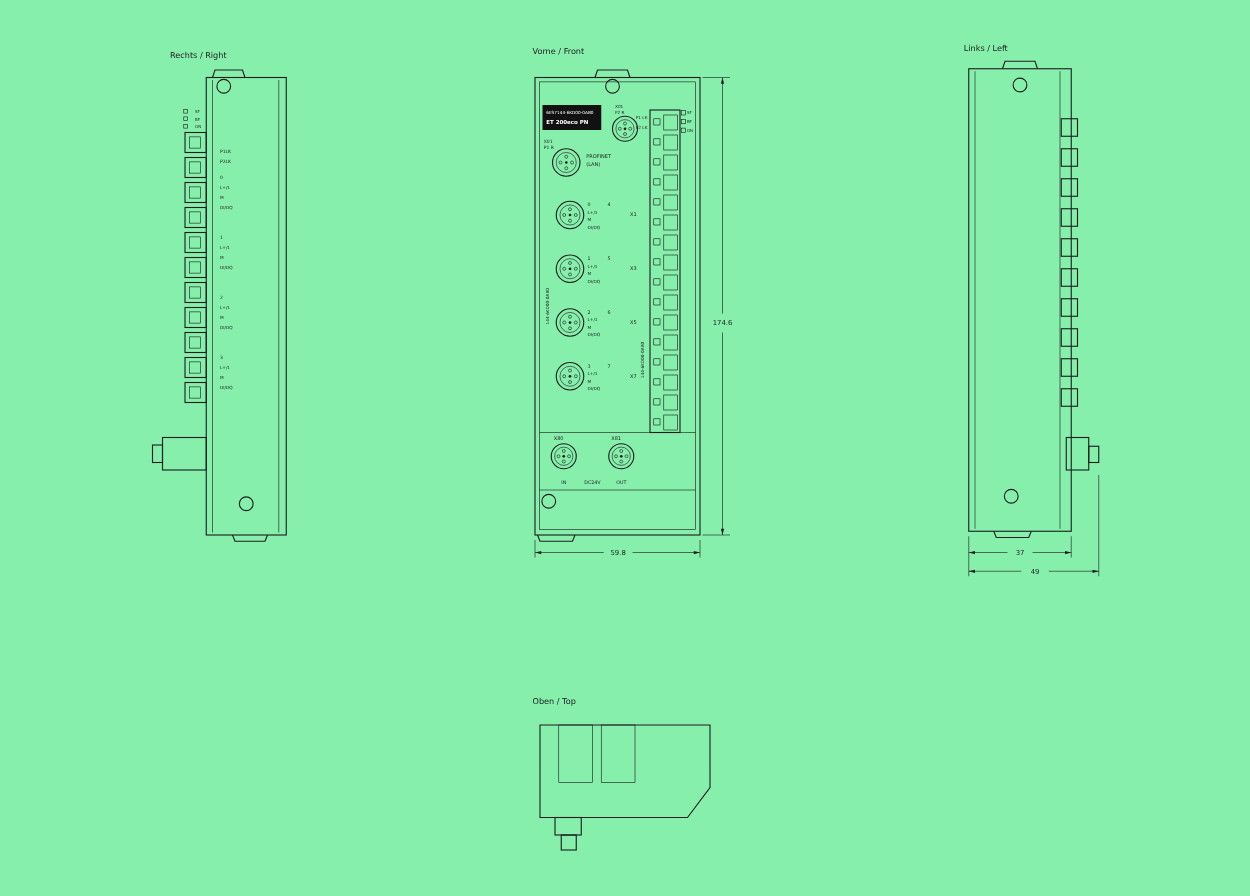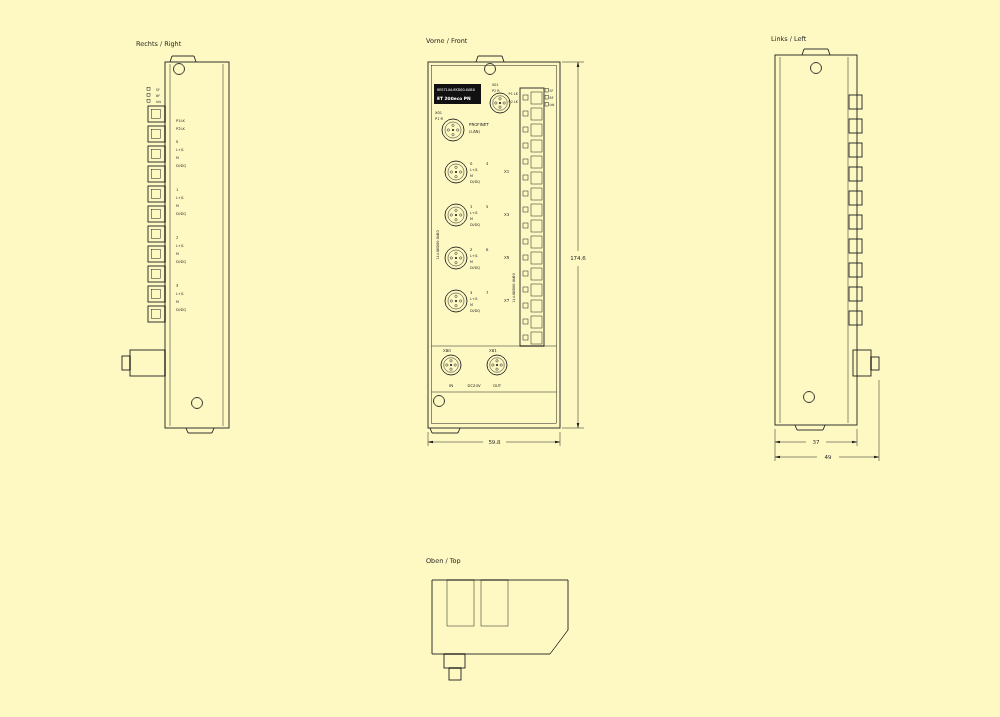--- a/index.html
+++ b/index.html
@@ -1,16 +1,16 @@
 <!DOCTYPE html>
 <html><head>
 <meta charset="utf-8">
 <style>
   html,body { margin:0; padding:0; background:#ffffff; }
-  .stage { position:relative; width:1000px; height:717px; background:#fef9c3; overflow:hidden; }
+  .stage { position:relative; width:1000px; height:717px; background:#86efac; overflow:hidden; }
   svg { display:block; }
   .ln  { fill:none; stroke:#1f1f1f; stroke-width:0.9; stroke-linejoin:miter; }
   .thin{ stroke-width:0.5; }
   .t   { font-family:"DejaVu Sans","Liberation Sans",sans-serif; fill:#1f1f1f; }
   .tw  { fill:#ffffff; }
   .blk { fill:#111111; stroke:none; }
   .ar  { fill:#1f1f1f; stroke:none; }
 </style>
 </head>
 <body>

